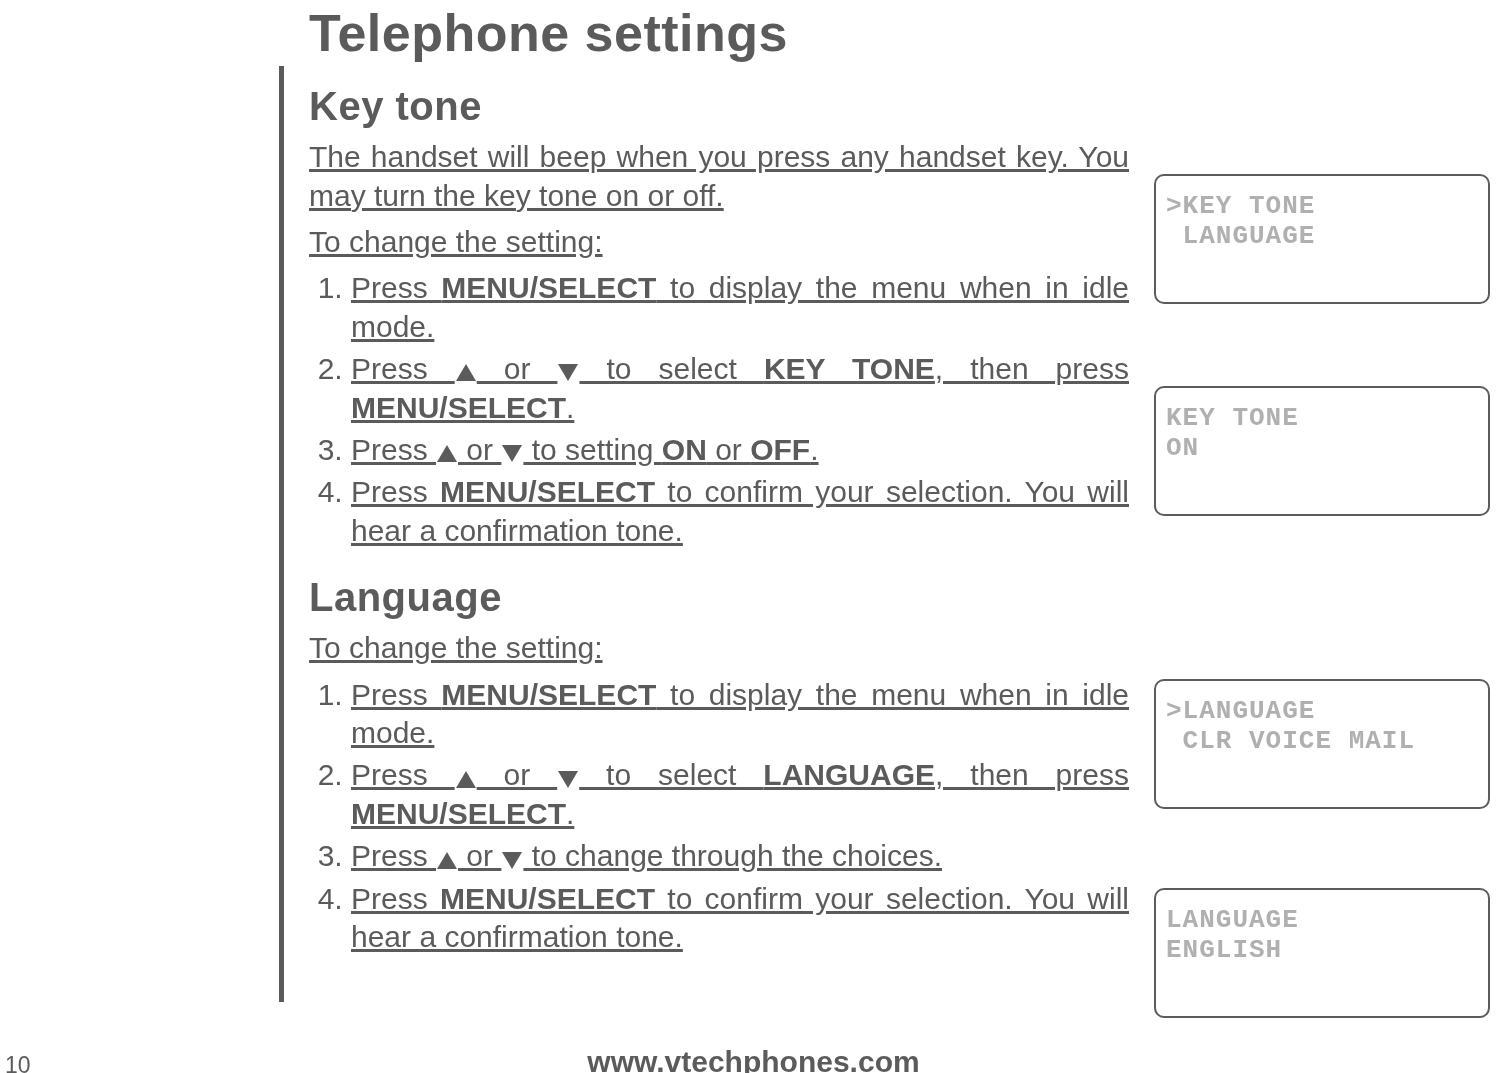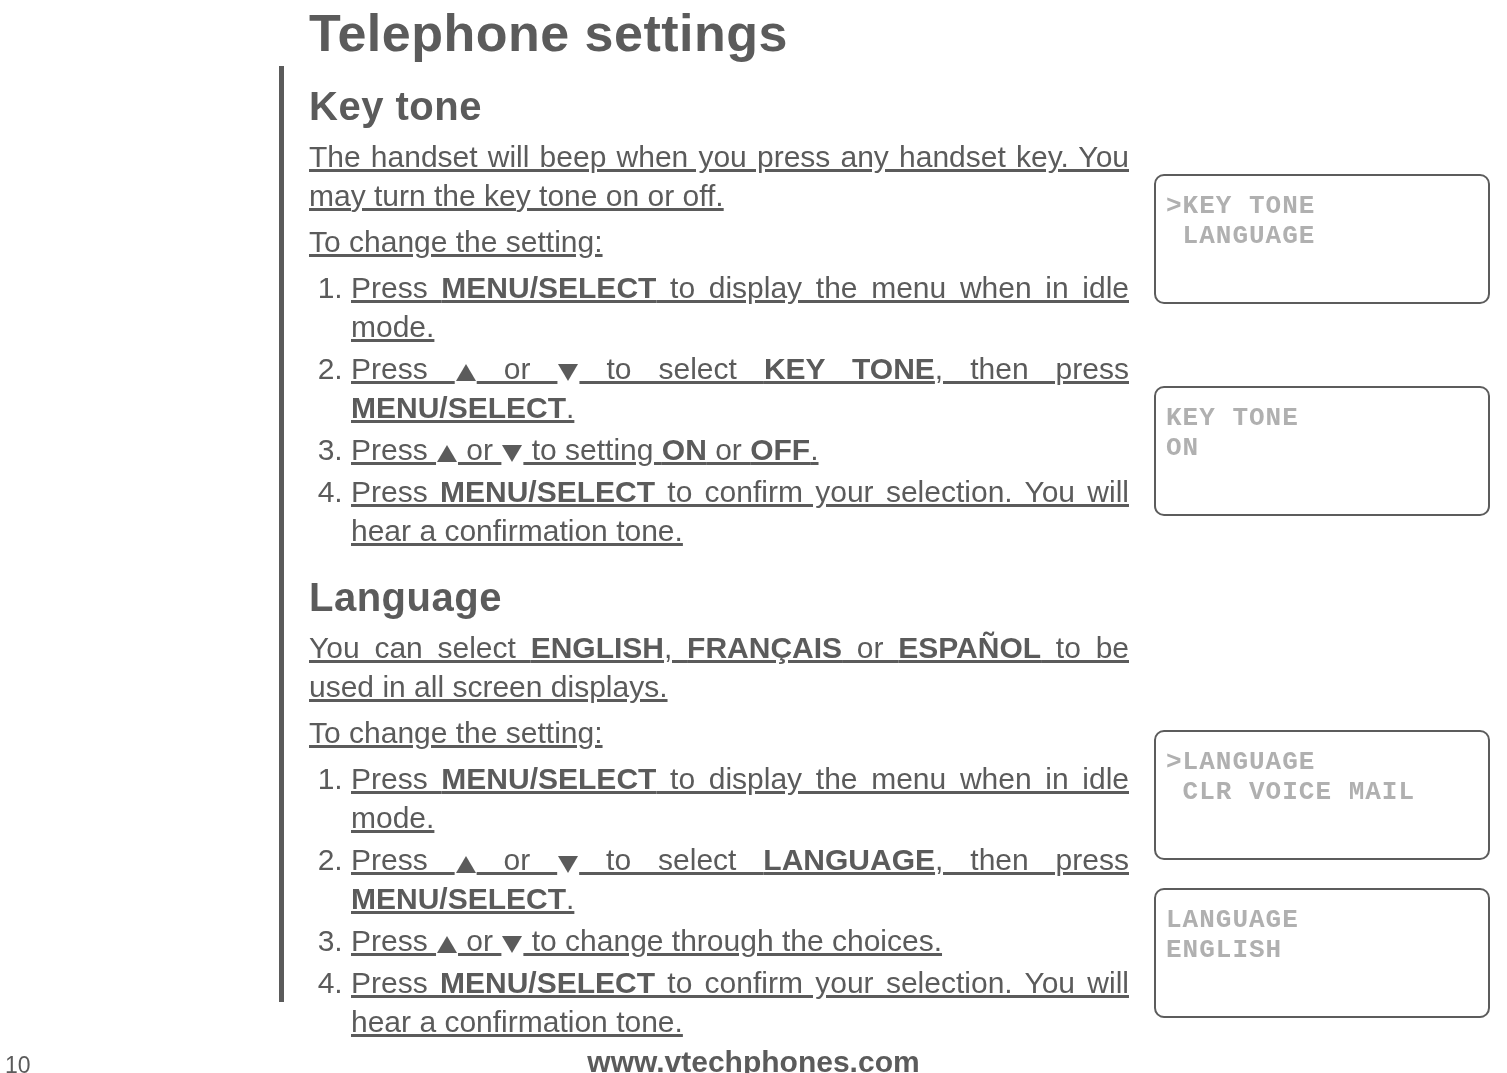--- a/index.html
+++ b/index.html
@@ -140,23 +140,20 @@
       </li>
       <li>
         <span>Press </span><span class="arrow up"></span><span> or </span><span class="arrow down"></span><span> to setting </span><span class="b">ON</span><span> or </span><span class="b">OFF</span><span>.</span>
       </li>
       <li>
         <span>Press </span><span class="b">MENU/SELECT</span><span> to confirm your selection. You will hear a confirmation tone.</span>
       </li>
     </ol>
 
     <div class="section-heading">Language</div>
-    <p class="para" style="text-align:justify">
-      <span>You can select </span><span class="b">ENGLISH</span><span>, </span><span class="b">FRANÇAIS</span><span> or </span><span class="b">ESPAÑOL</span><span> to be used in all screen displays.</span>
-    </p>
     <p class="para">To change the setting:</p>
 
     <ol class="steps" style="margin-bottom:0">
       <li style="text-align:justify">
         <span>Press </span><span class="b">MENU/SELECT</span><span> to display the menu when in idle mode.</span>
       </li>
       <li>
         <span>Press </span><span class="arrow up"></span><span> or </span><span class="arrow down"></span><span> to select </span><span class="b">LANGUAGE</span><span>, then press </span><span class="b">MENU/SELECT</span><span>.</span>
       </li>
       <li>
@@ -167,21 +164,21 @@
       </li>
     </ol>
 
   </div>
 
   <div class="screens">
     <div class="screen" style="top:163px">&gt;KEY TONE
  LANGUAGE</div>
     <div class="screen" style="top:375px">KEY TONE
 ON</div>
-    <div class="screen" style="top:719px">&gt;LANGUAGE
+    <div class="screen" style="top:668px">&gt;LANGUAGE
  CLR VOICE MAIL</div>
     <div class="screen" style="top:877px">LANGUAGE
 ENGLISH</div>
   </div>
 
   <div class="footer-page">10</div>
   <div class="footer-url">www.vtechphones.com</div>
 
 </div>
 

